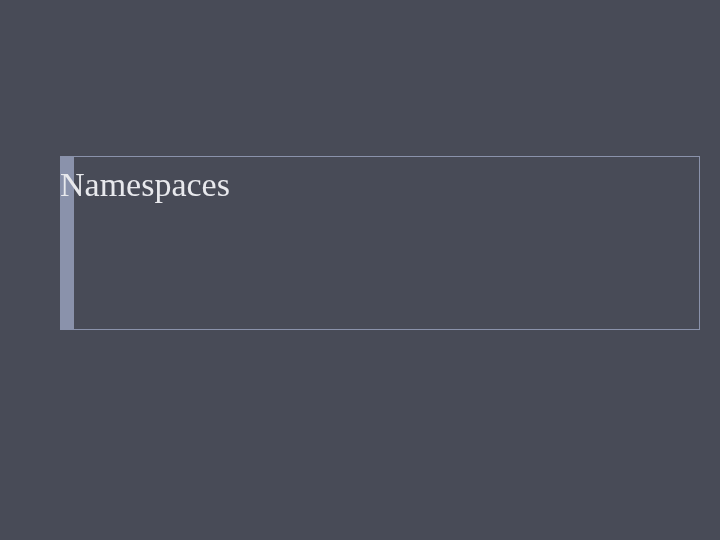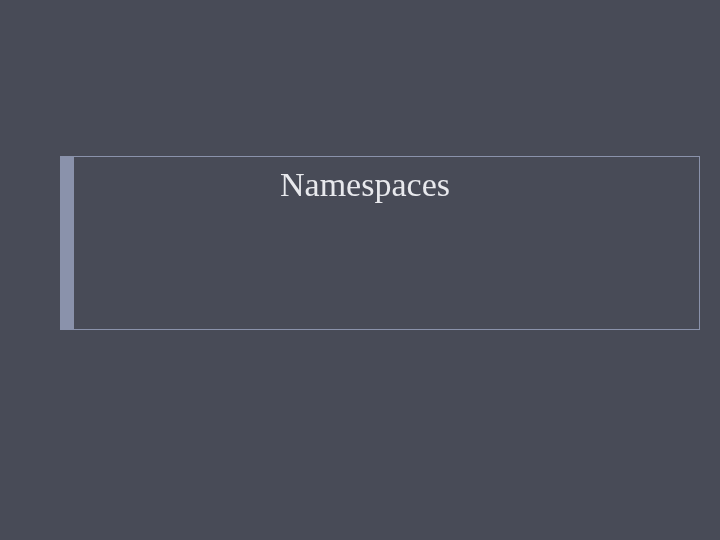--- a/index.html
+++ b/index.html
@@ -30,21 +30,21 @@
       top: 156px;
       width: 14px;
       height: 174px;
       background-color: #8a92ab;
     }
     .title-text {
       position: absolute;
       left: 60px;
       top: 166px;
       width: 610px;
-      text-align: center;
+      text-align: left;
       color: #e8e9ed;
       font-size: 34px;
       font-weight: normal;
     }
   </style>
 </head>
 <body>
 
 <div class="title-box"></div>
 <div class="accent-bar"></div>

